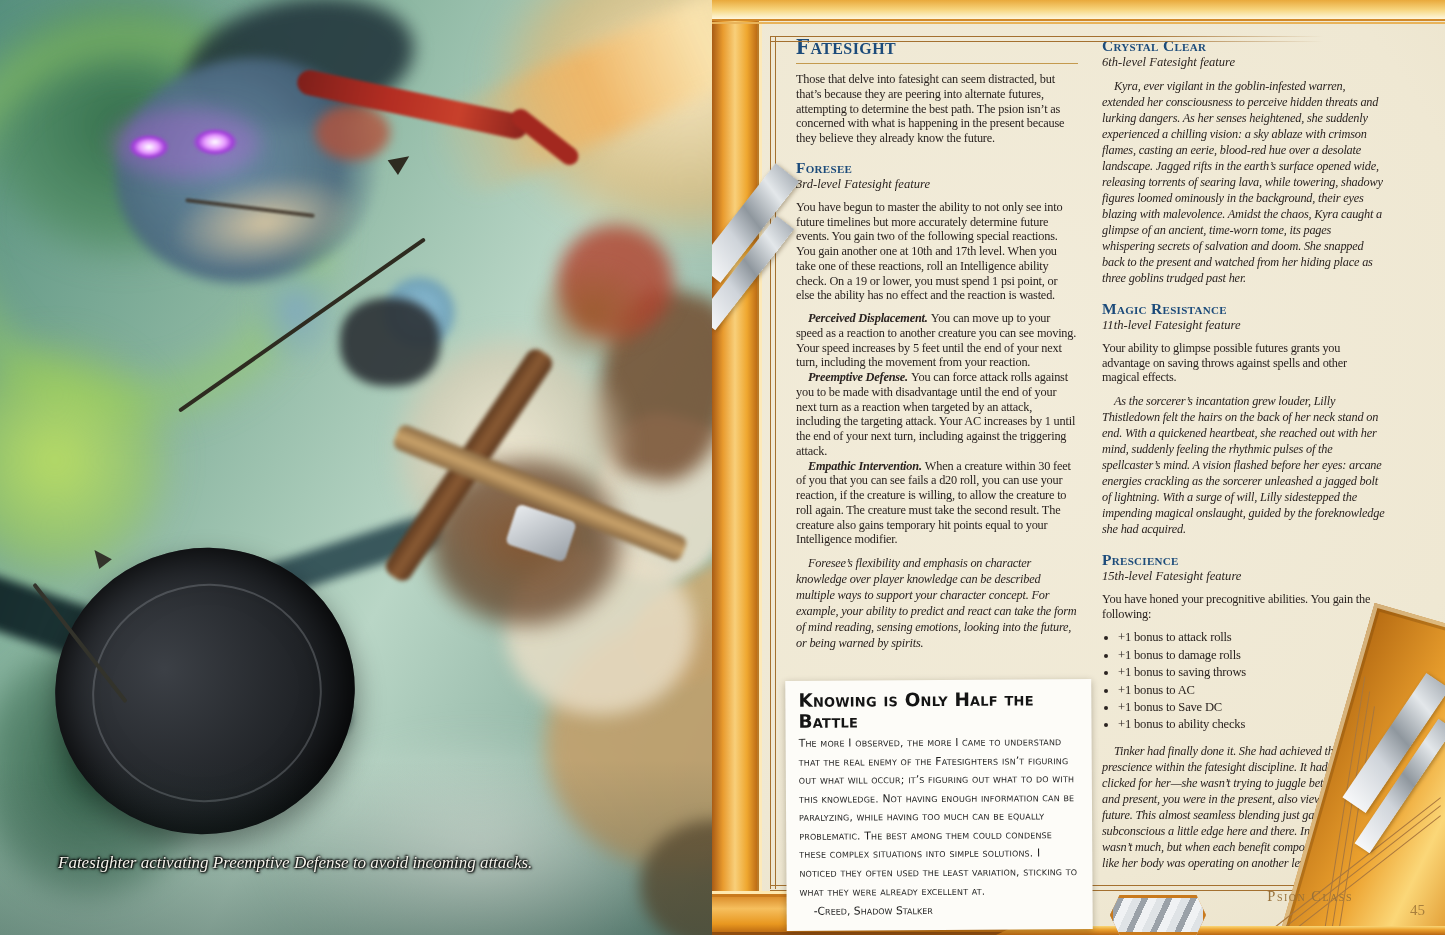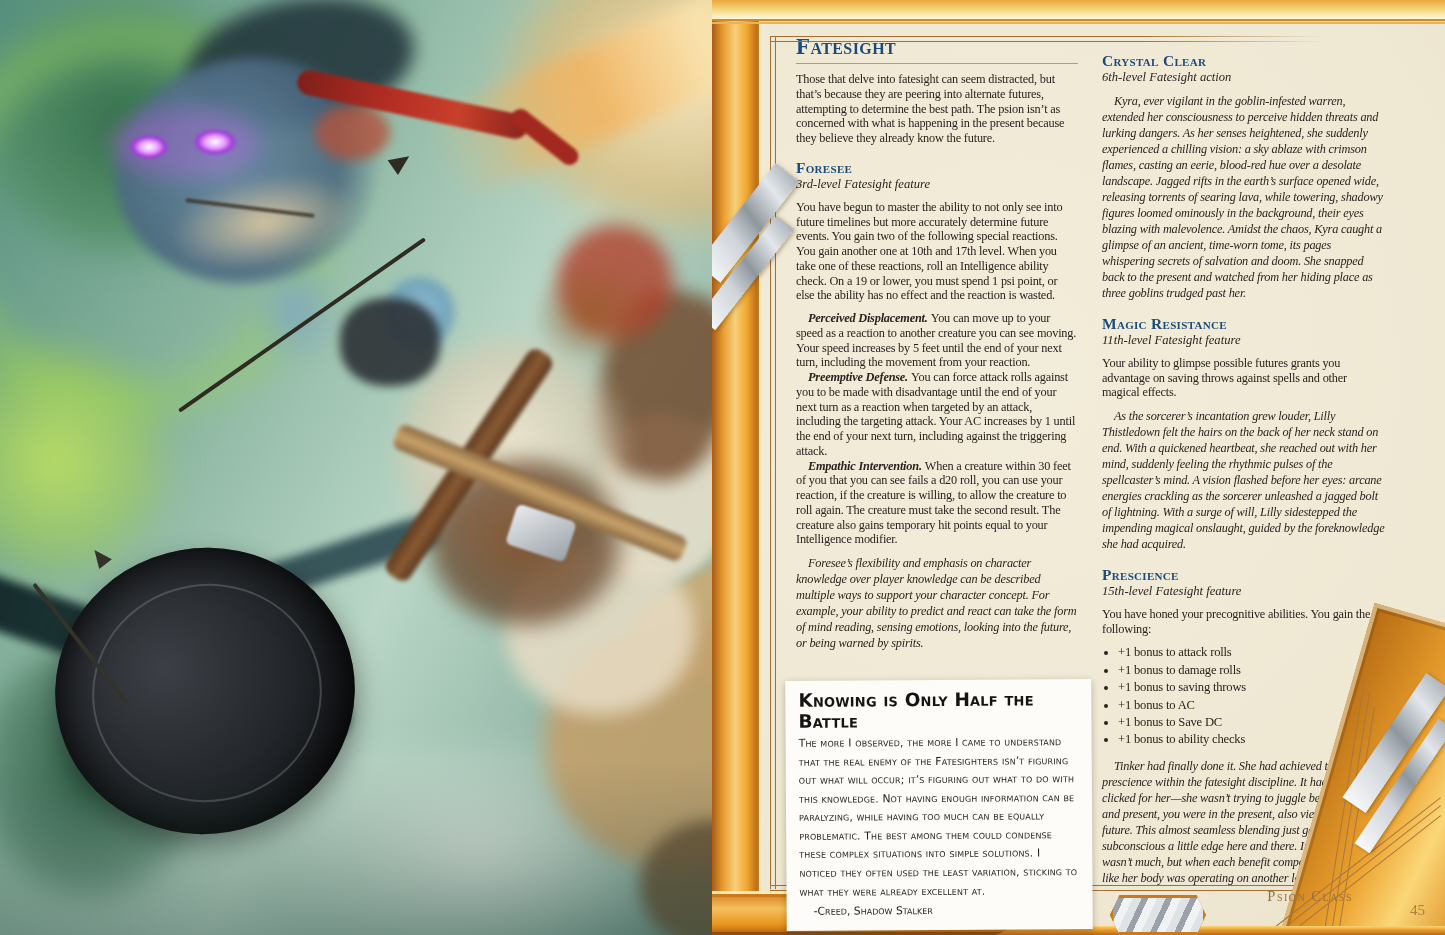--- a/index.html
+++ b/index.html
@@ -165,20 +165,21 @@
     <div class="a-braidtip"></div>
     <div class="a-bluehand"></div>
     <div class="a-glove"></div>
     <div class="a-arrow1"></div>
     <div class="a-arrow1h"></div>
     <div class="a-shield"></div>
     <div class="a-shieldring"></div>
     <div class="a-arrow2"></div>
     <div class="a-arrow2h"></div>
     <div class="a-vig"></div>
+    <div class="art-caption">Fatesighter activating Preemptive Defense to avoid incoming attacks.</div>
   </div>
 
   <div class="page">
     <div class="border-left"></div>
     <div class="ribbon rb-l1"></div>
     <div class="ribbon rb-l2"></div>
     <div class="band-top"></div>
     <div class="band-bottom"></div>
     <div class="frame-left"></div>
     <div class="frame-top"></div>
@@ -213,22 +214,22 @@
       <p class="flavor">Foresee’s flexibility and emphasis on character knowledge over player knowledge can be described multiple ways to support your character concept. For example, your ability to predict and react can take the form of mind reading, sensing emotions, looking into the future, or being warned by spirits.</p>
     </div>
 
     <div class="note">
       <p class="note-title">Knowing is Only Half the Battle</p>
       <p class="note-body">The more I observed, the more I came to understand that the real enemy of the Fatesighters isn’t figuring out what will occur; it’s figuring out what to do with this knowledge. Not having enough information can be paralyzing, while having too much can be equally problematic. The best among them could condense these complex situations into simple solutions. I noticed they often used the least variation, sticking to what they were already excellent at.</p>
       <p class="note-sig">-Creed, Shadow Stalker</p>
     </div>
 
     <div class="col col2">
-      <h2 class="sect" style="margin-top:18px;">Crystal Clear</h2>
-      <p class="level">6th-level Fatesight action</p>
+      <h2 class="sect" style="margin-top:3px;">Crystal Clear</h2>
+      <p class="level">6th-level Fatesight feature</p>
       <p class="flavor">Kyra, ever vigilant in the goblin-infested warren, extended her consciousness to perceive hidden threats and lurking dangers. As her senses heightened, she suddenly experienced a chilling vision: a sky ablaze with crimson flames, casting an eerie, blood-red hue over a desolate landscape. Jagged rifts in the earth’s surface opened wide, releasing torrents of searing lava, while towering, shadowy figures loomed ominously in the background, their eyes blazing with malevolence. Amidst the chaos, Kyra caught a glimpse of an ancient, time-worn tome, its pages whispering secrets of salvation and doom. She snapped back to the present and watched from her hiding place as three goblins trudged past her.</p>
 
       <h2 class="sect">Magic Resistance</h2>
       <p class="level">11th-level Fatesight feature</p>
       <p class="bp">Your ability to glimpse possible futures grants you advantage on saving throws against spells and other magical effects.</p>
       <p class="flavor">As the sorcerer’s incantation grew louder, Lilly Thistledown felt the hairs on the back of her neck stand on end. With a quickened heartbeat, she reached out with her mind, suddenly feeling the rhythmic pulses of the spellcaster’s mind. A vision flashed before her eyes: arcane energies crackling as the sorcerer unleashed a jagged bolt of lightning. With a surge of will, Lilly sidestepped the impending magical onslaught, guided by the foreknowledge she had acquired.</p>
 
       <h2 class="sect">Prescience</h2>
       <p class="level">15th-level Fatesight feature</p>
       <p class="bp">You have honed your precognitive abilities. You gain the following:</p>

